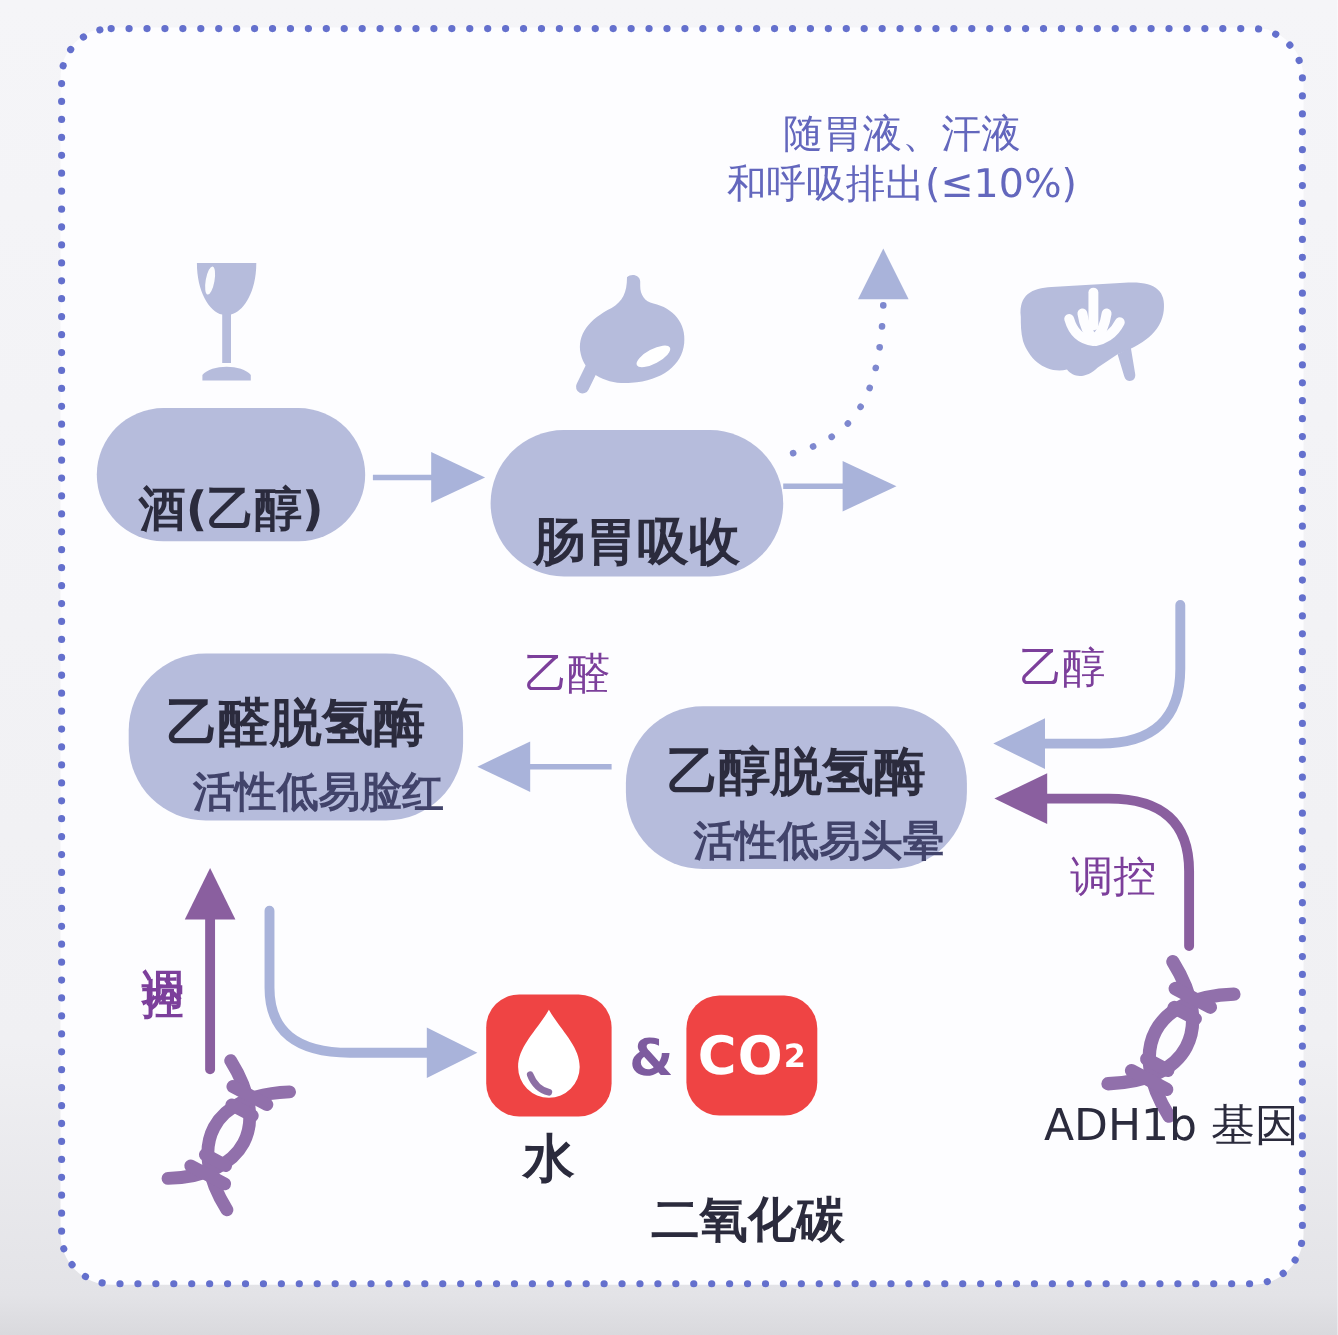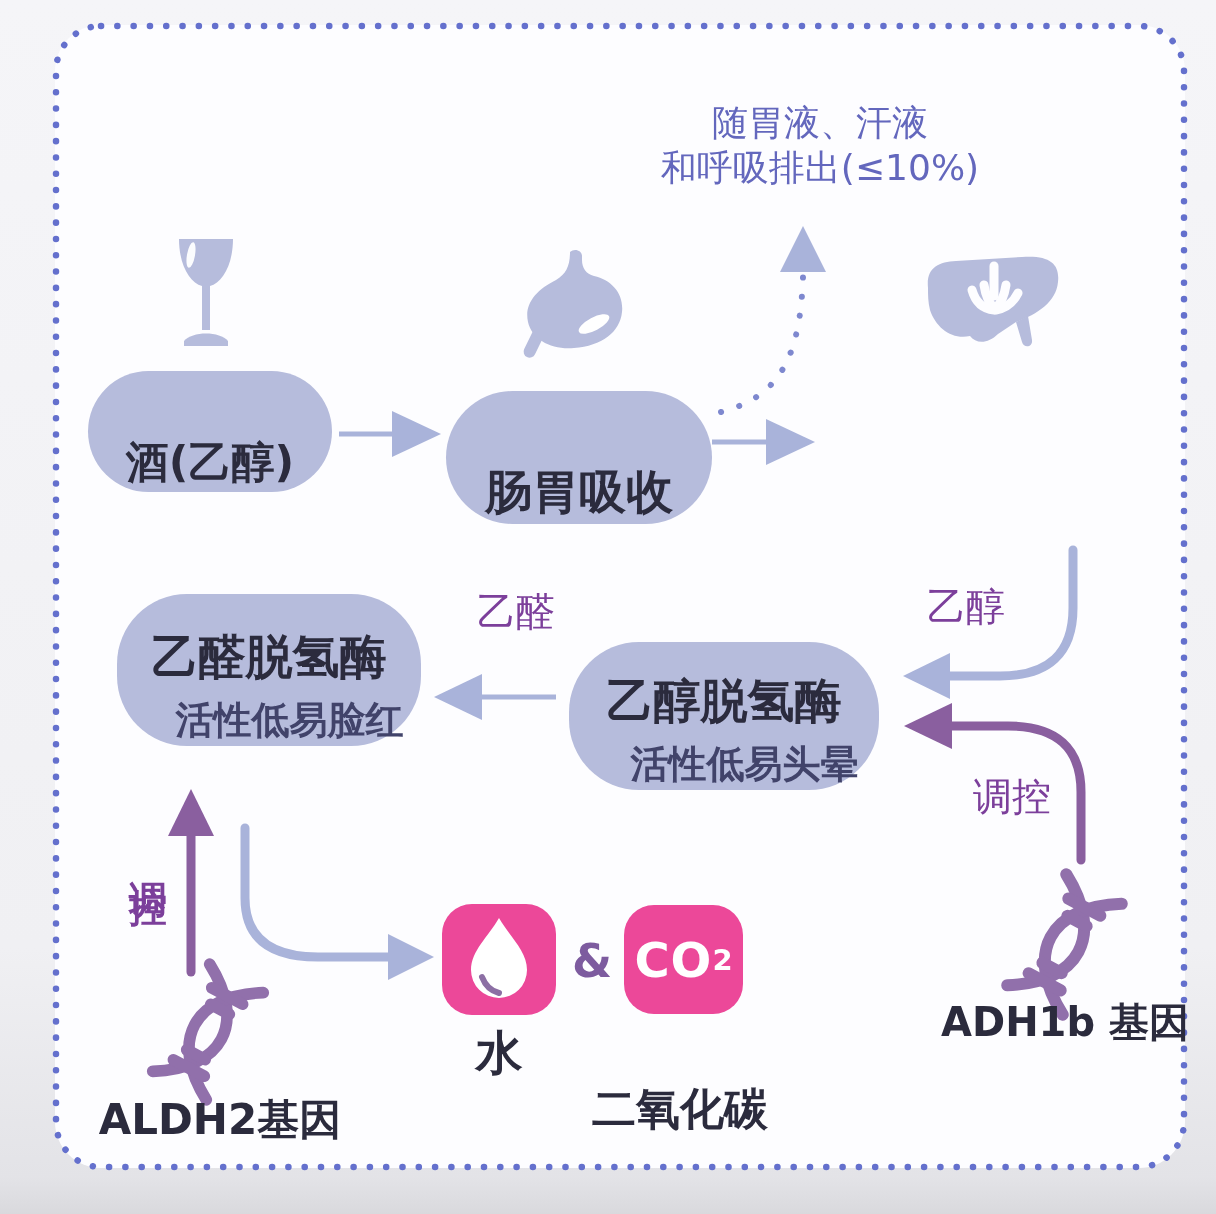--- a/index.html
+++ b/index.html
@@ -22,23 +22,23 @@
     text-align:center;
   }
   .pill .title{color:#2b2b3d;font-weight:bold;}
   .pill .subtitle{color:#41436a;font-weight:600;margin-left:41px;}
   .note{color:#6367bd;font-weight:500;text-align:center;font-size:36px;line-height:45px;}
   .plabel{color:#7c3f9b;font-weight:normal;font-size:39px;text-align:center;}
   .plabel-vert{
     color:#7c3f9b;font-weight:bold;font-size:38px;
     writing-mode:vertical-rl;text-orientation:upright;letter-spacing:8px;
   }
-  .gene-label{color:#2b2b3d;font-weight:700;text-align:center;}
+  .gene-label{color:#2b2b3d;font-weight:400;text-align:center;}
   .badge{
-    background:#ec4899;border-radius:30px;
+    background:#ef4444;border-radius:30px;
     display:flex;align-items:center;justify-content:center;
   }
   .badge .co2-text{color:#ffffff;font-weight:bold;font-size:48px;letter-spacing:1px;}
   .badge .co2-sub{color:#ffffff;font-weight:bold;font-size:29px;vertical-align:-8px;}
   .product-label{color:#2b2b3d;font-weight:600;text-align:center;}
   .amp{color:#7d5b9f;font-weight:bold;font-size:46px;}
   .iconbox{position:absolute;z-index:3;}
 </style>
 </head>
 <body>
@@ -163,21 +163,20 @@
         <path d="M34 8 C86 38 86 82 34 112"></path>
         <path d="M86 8 C34 38 34 82 86 112"></path>
         <line x1="45" y1="25" x2="75" y2="25"></line>
         <line x1="51" y1="38" x2="69" y2="38"></line>
         <line x1="51" y1="82" x2="69" y2="82"></line>
         <line x1="45" y1="95" x2="75" y2="95"></line>
       </g>
     </svg>
   </div>
 
-  <div class="abs gene-label" style="left:90px;top:1092px;width:260px;font-size:42px;">ALDH2基因</div>
 
   <div class="iconbox" style="left:992px;top:872px;width:145px;height:145px;transform:rotate(28deg);">
     <svg width="145" height="145" viewBox="0 0 120 120">
       <g stroke="#9170ab" stroke-width="10" stroke-linecap="round" fill="none">
         <path d="M34 8 C86 38 86 82 34 112"></path>
         <path d="M86 8 C34 38 34 82 86 112"></path>
         <line x1="45" y1="25" x2="75" y2="25"></line>
         <line x1="51" y1="38" x2="69" y2="38"></line>
         <line x1="51" y1="82" x2="69" y2="82"></line>
         <line x1="45" y1="95" x2="75" y2="95"></line>

